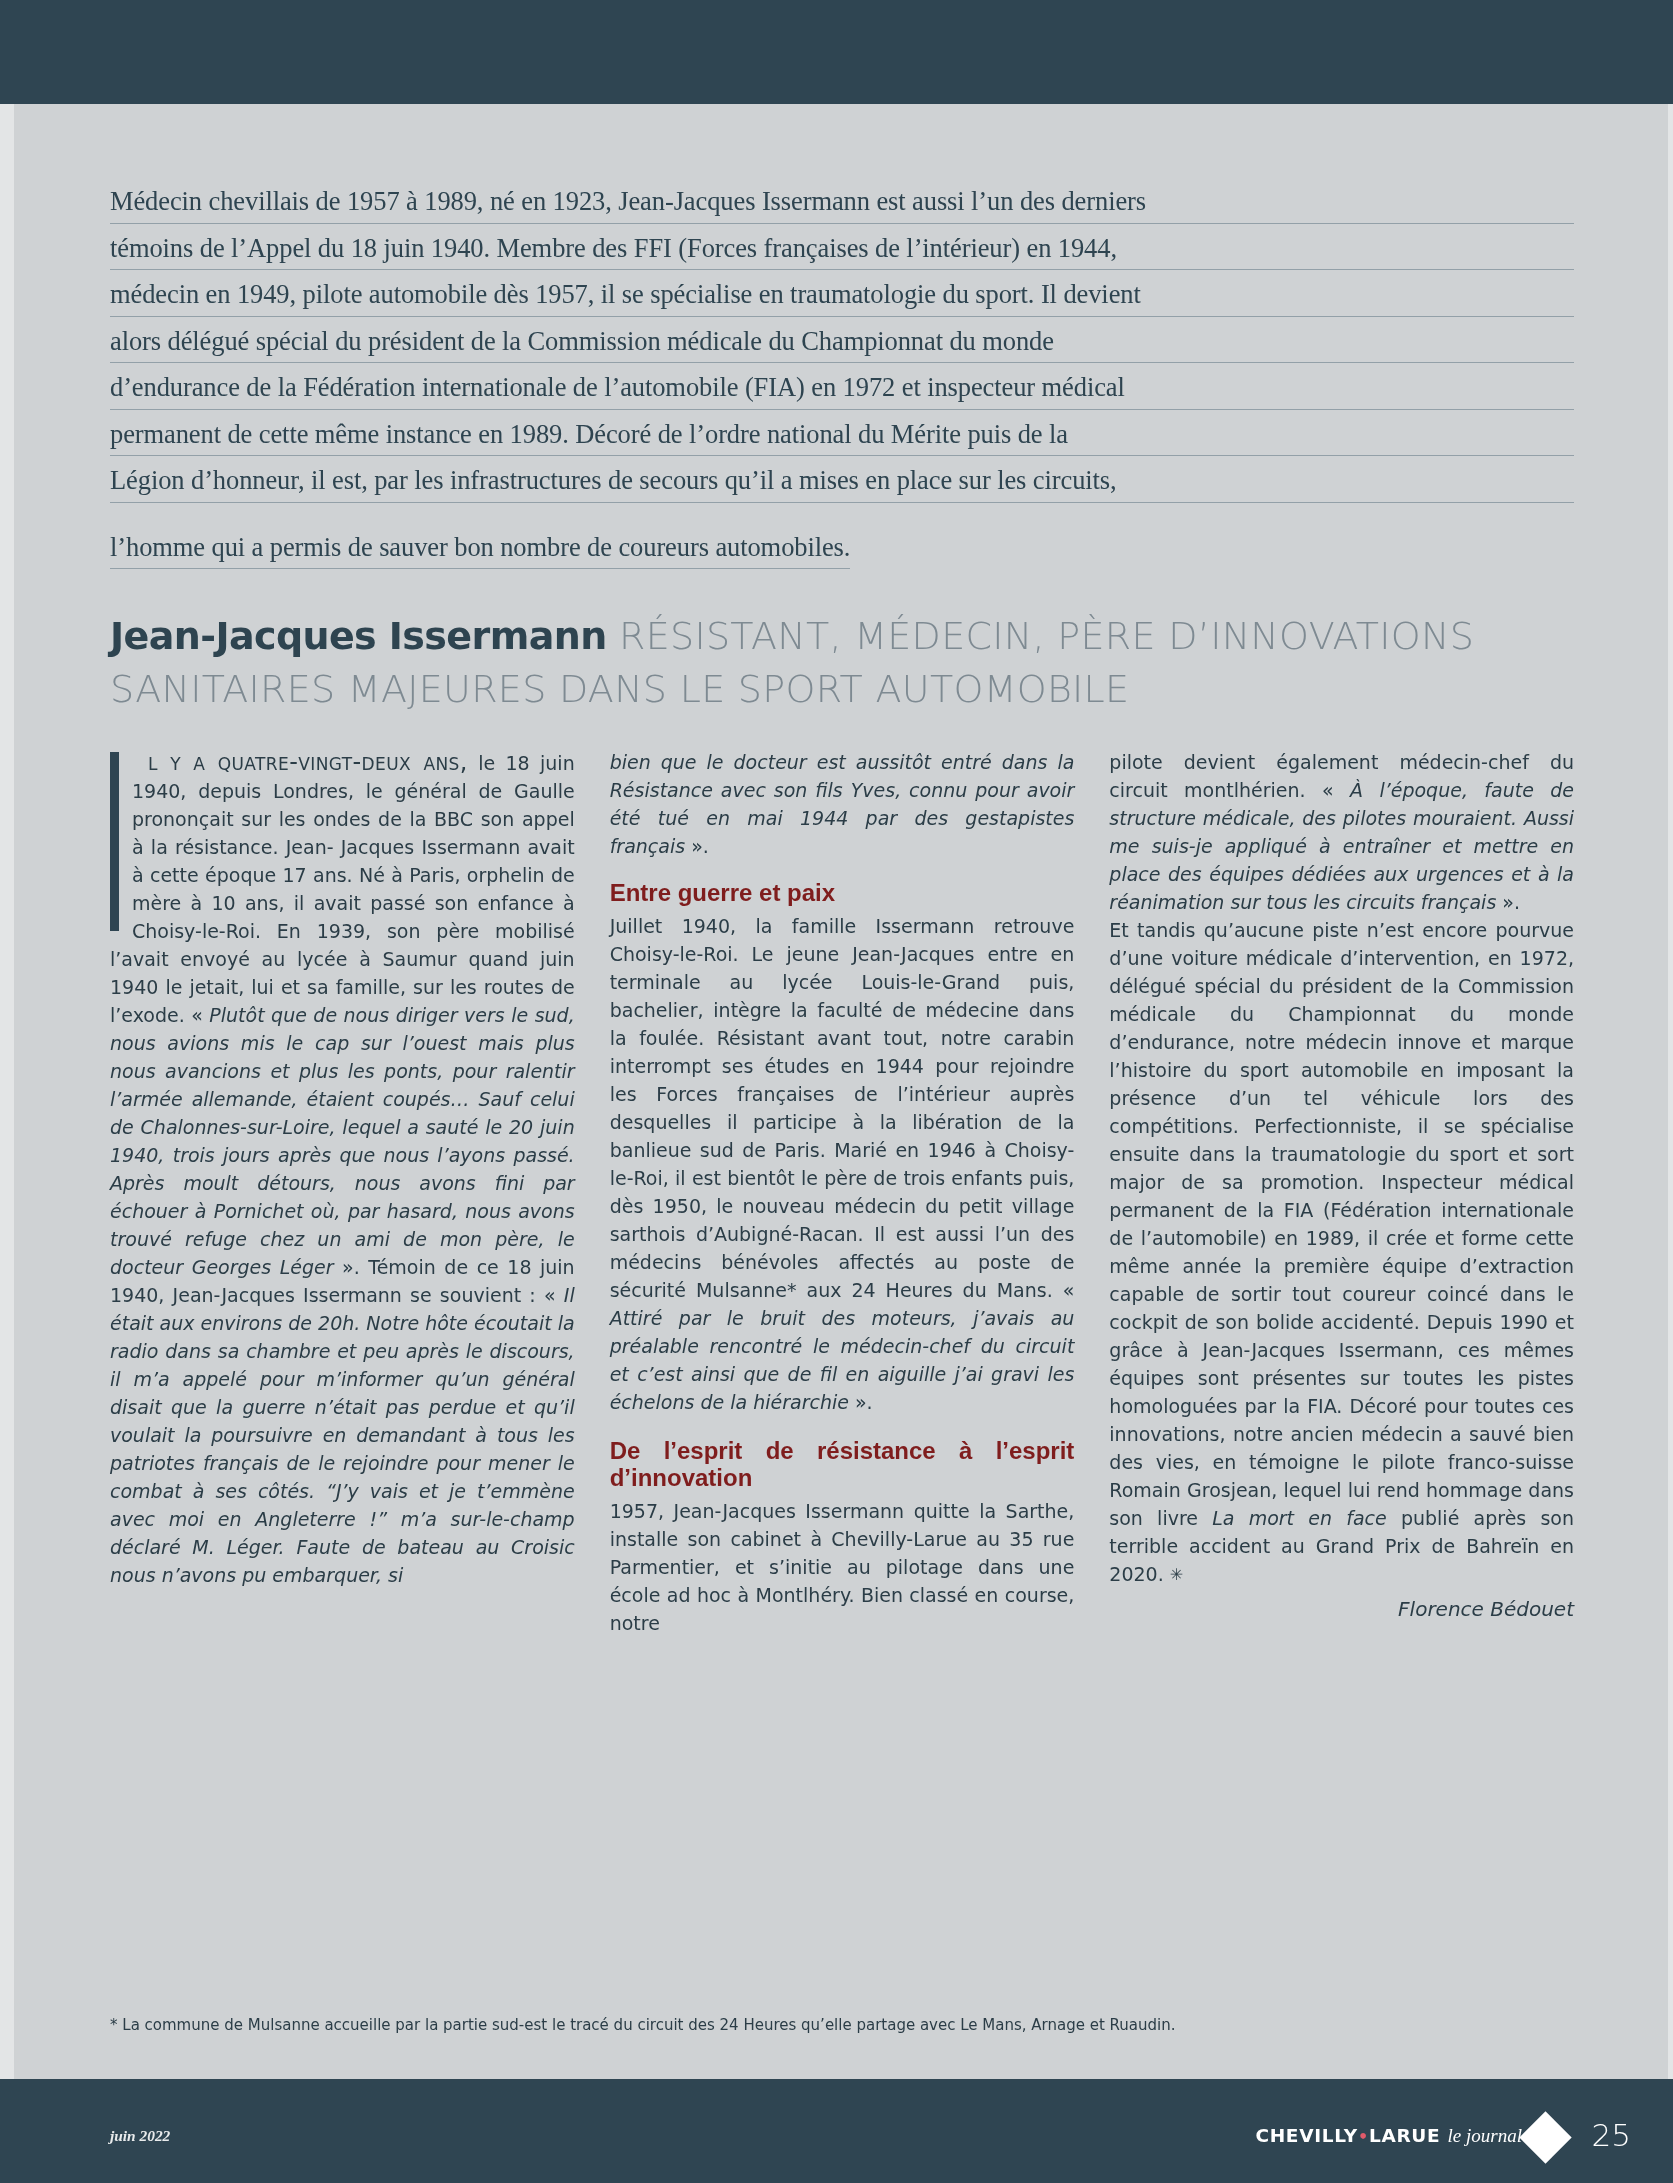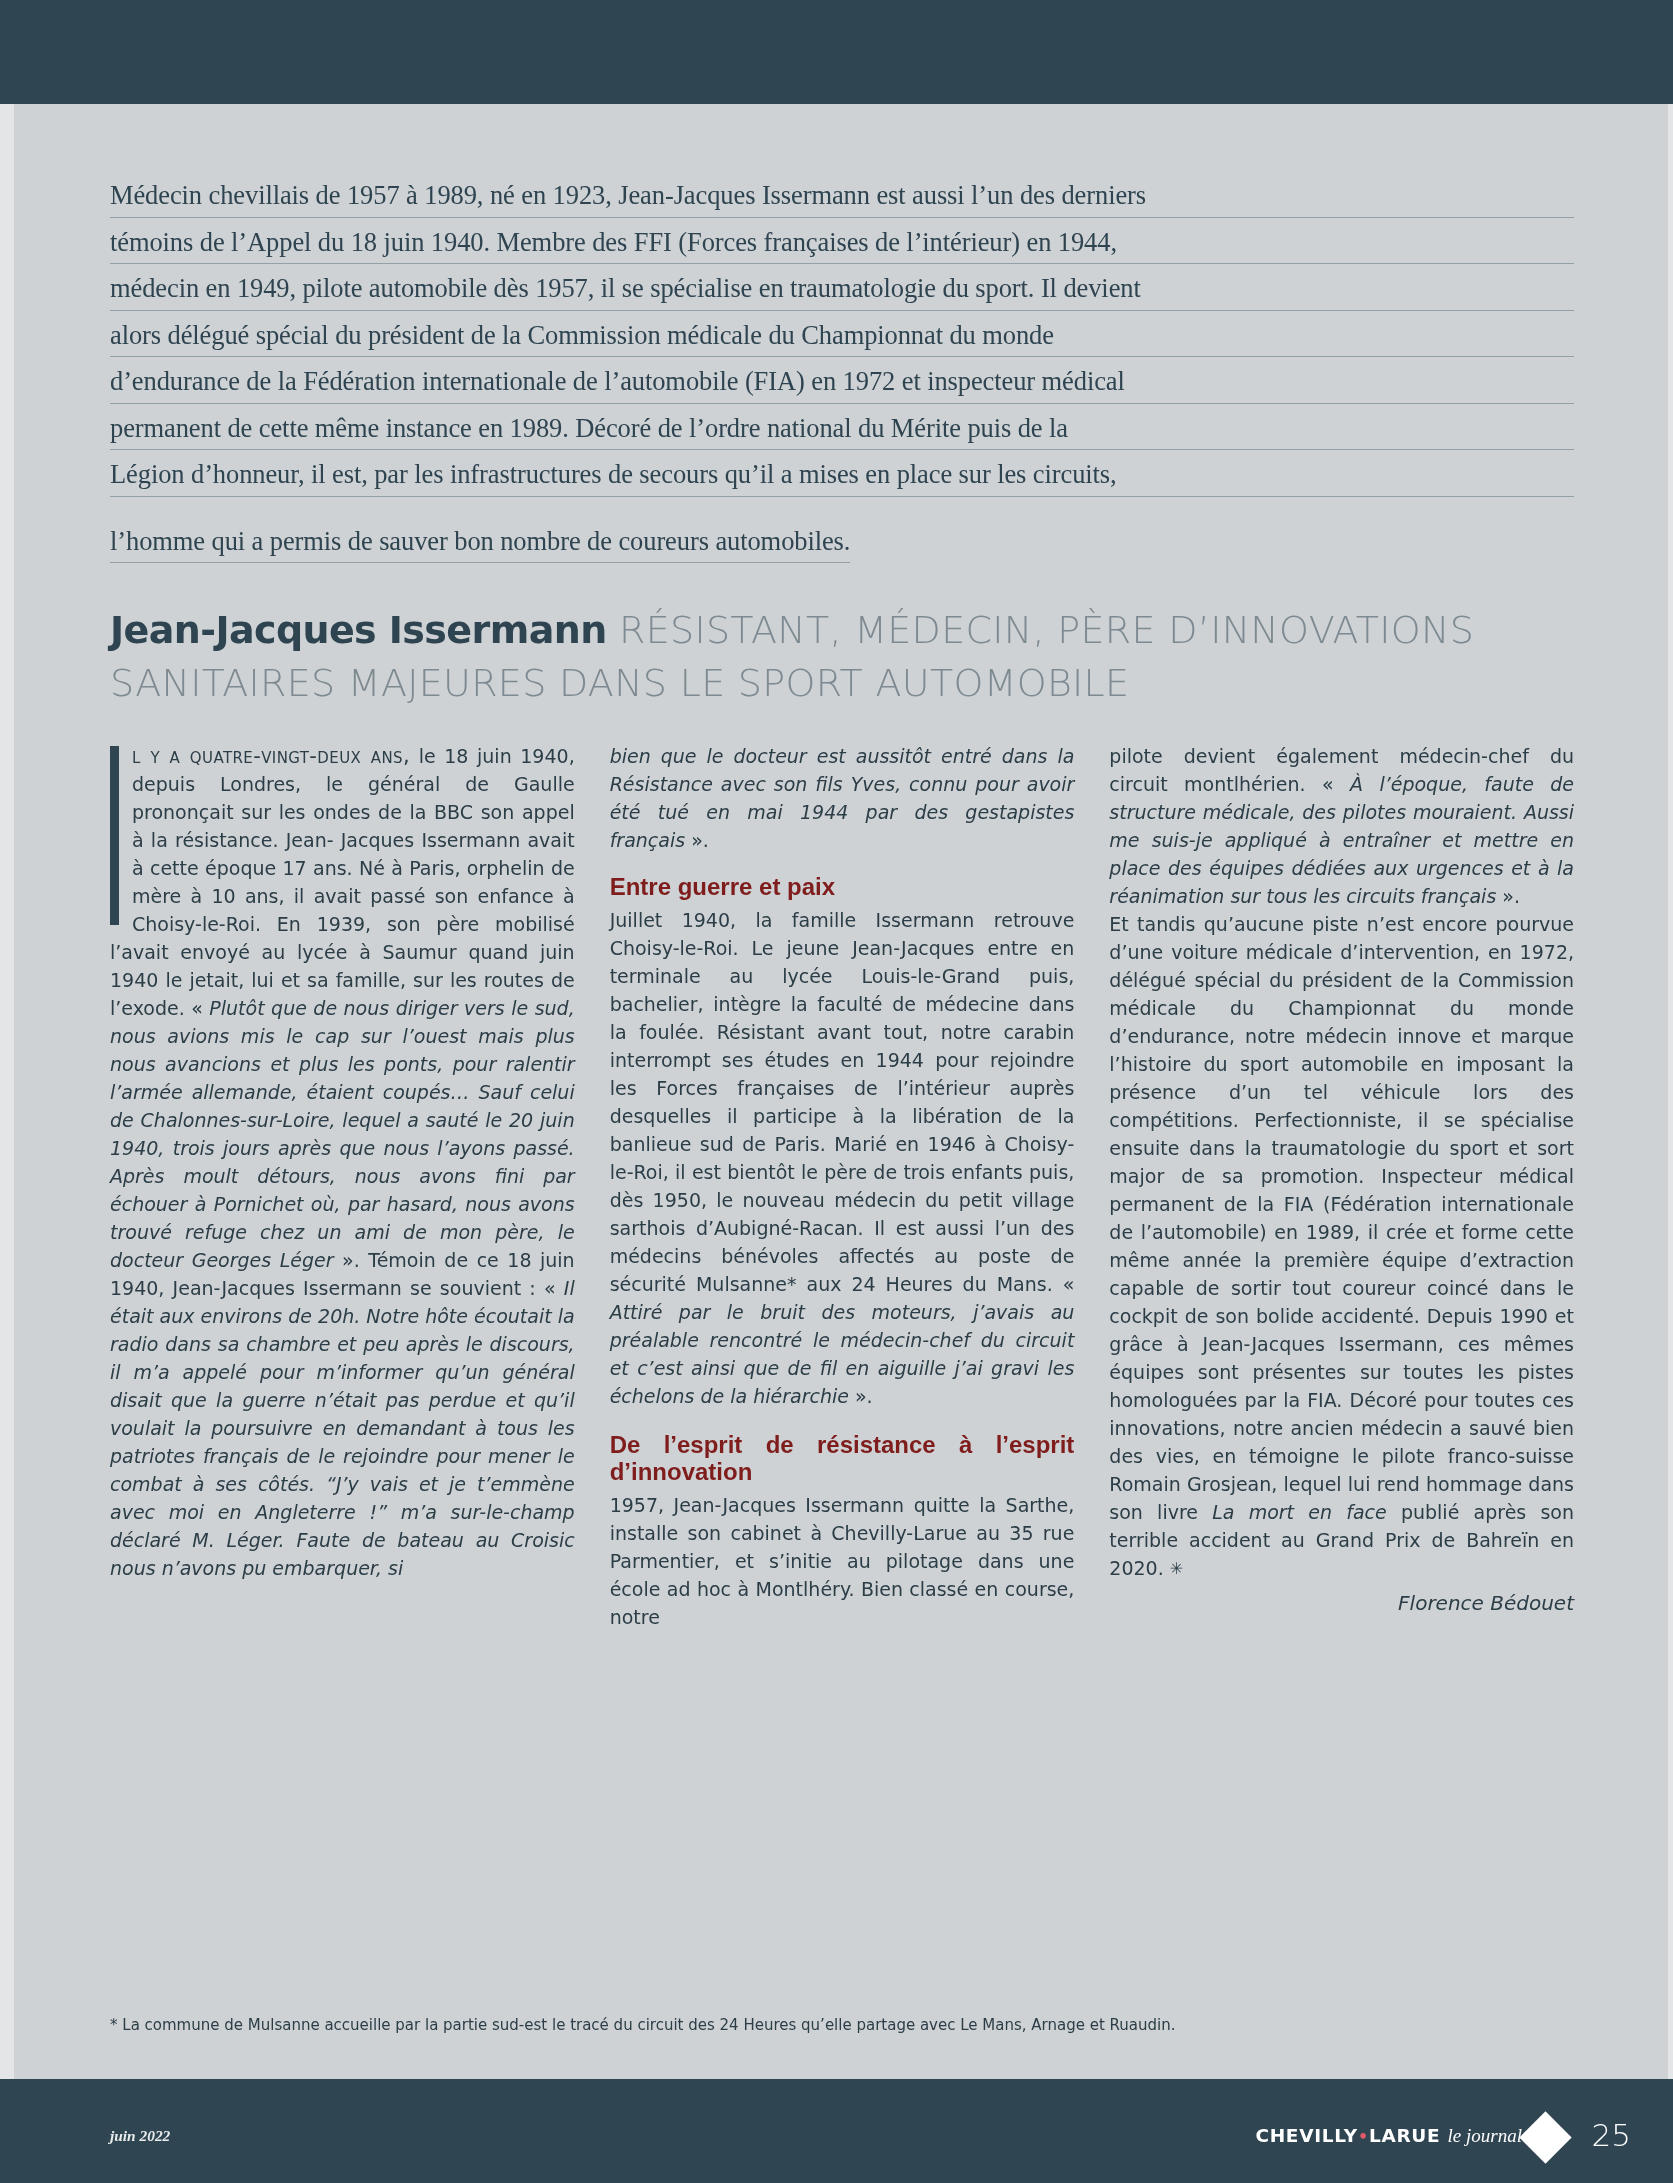--- a/index.html
+++ b/index.html
@@ -47,21 +47,21 @@
     position: absolute;
     left: 0; bottom: 0;
     width: 1674px;
     height: 104px;
     background: #2f4552;
   }
 
   .content {
     position: absolute;
     left: 110px;
-    top: 176px;
+    top: 182px;
     width: 1464px;
   }
 
   
   .chapeau {
     font-family: "Liberation Serif", serif;
     font-size: 26.5px;
     line-height: 38px;
     color: #2e4450;
     text-align: justify;
@@ -141,21 +141,22 @@
     padding-left: 0;
   }
   .firstpara .indenter {
     float: left;
     width: 22px;
     height: 182px;
   }
   .smallcaps {
     font-variant: small-caps;
     letter-spacing: 0.4px;
-    font-size: 21px;
+    font-size: 24px;
+    margin-left: 16px;
   }
   .signature {
     margin-top: 6.2px;
     text-align: right;
     font-style: italic;
     font-size: 20px;
     color: #2b3d47;
   }
   .endmark {
     font-size: 16px;

